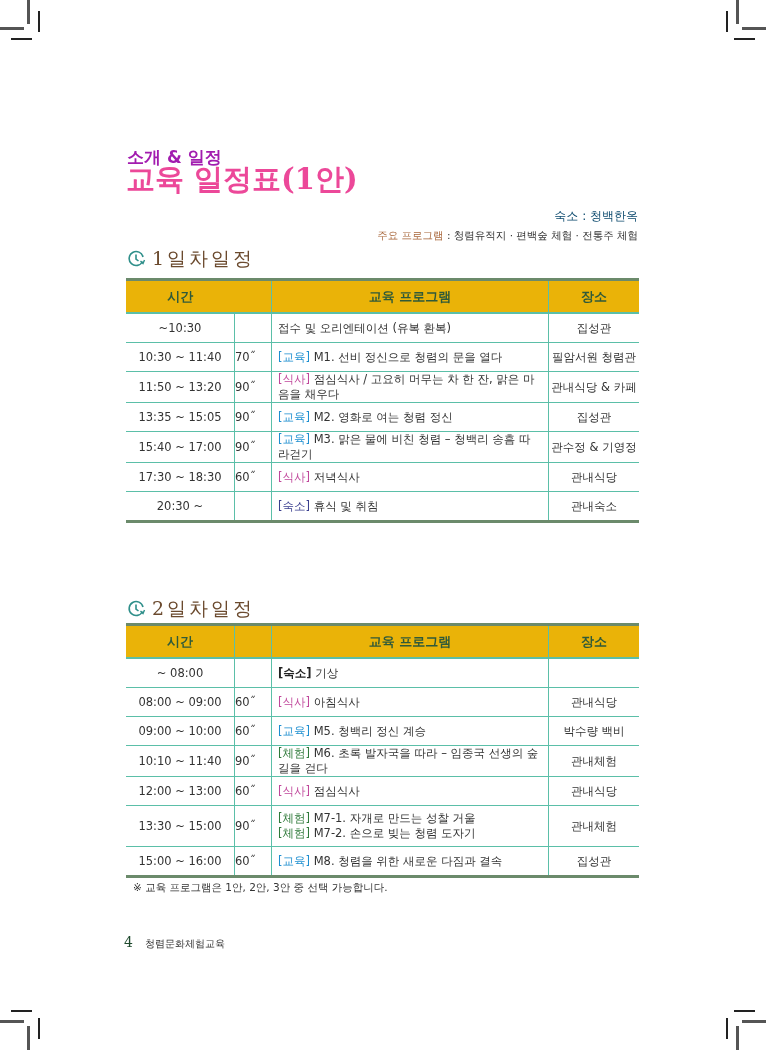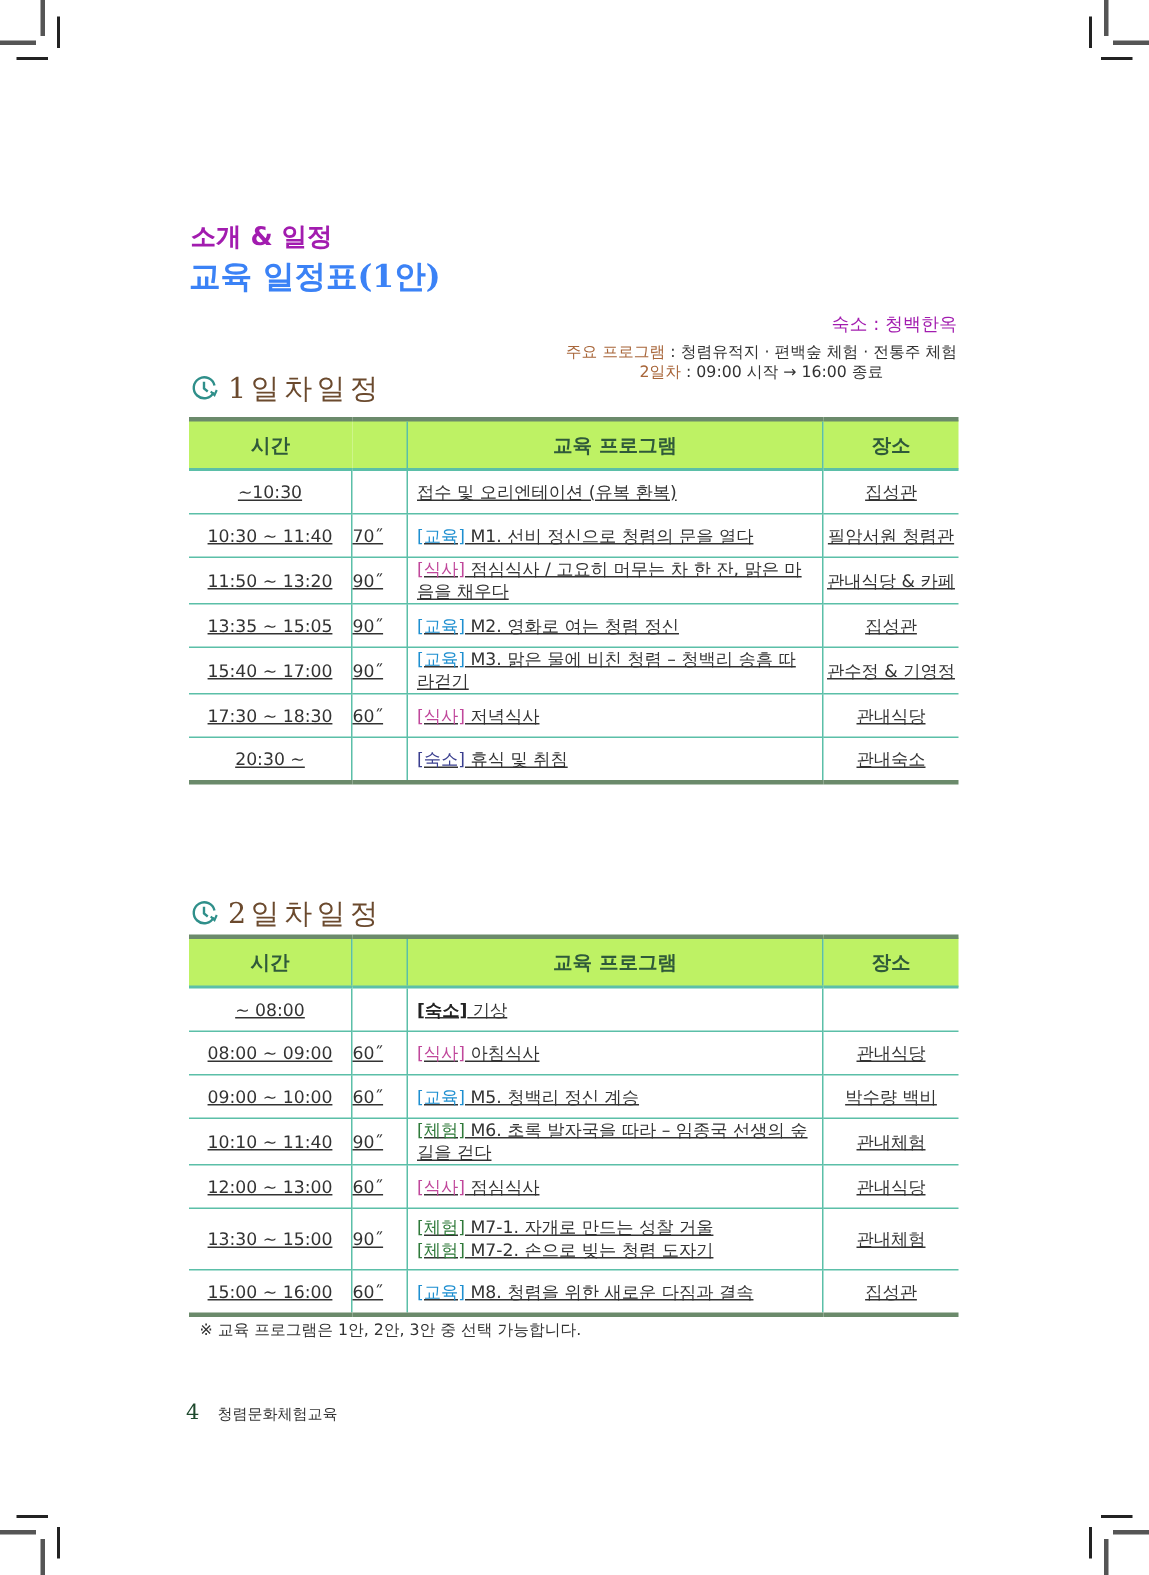--- a/index.html
+++ b/index.html
@@ -1,32 +1,32 @@
 <!DOCTYPE html>
 <html><head>
 <meta charset="utf-8">
 <style>
   html, body { margin:0; padding:0; }
   body { width:766px; height:1050px; background:#ffffff; position:relative; overflow:hidden;
          font-family:"DejaVu Sans","Liberation Sans",sans-serif; color:#333; }
   .crop { position:absolute; background:#555; }
   .crop.dark { background:#222; }
   .section-label { position:absolute; left:127px; top:146px; font-size:17px; font-weight:bold; color:#a21caf; }
-  .title { position:absolute; left:126px; top:170px; font-family:"DejaVu Serif","Liberation Serif",serif;
-           font-size:21px; font-weight:bold; color:#3b82f6; letter-spacing:0px; }
-  .lodging { position:absolute; right:128px; top:208px; font-size:12px; color:#a21caf; }
+  .title { position:absolute; left:126px; top:160px; font-family:"DejaVu Serif","Liberation Serif",serif;
+           font-size:29px; font-weight:bold; color:#ec4899; letter-spacing:0px; }
+  .lodging { position:absolute; right:128px; top:208px; font-size:12px; color:#0c4a6e; }
   .info { position:absolute; right:128px; top:229px; font-size:10.5px; line-height:13px; text-align:center; color:#333; }
   .info .k { color:#a8663a; }
   .day-head { position:absolute; left:126px; display:flex; align-items:center; }
   .day-head .ico { width:20px; height:20px; margin-right:6px; }
   .day-head .t { font-family:"DejaVu Serif","Liberation Serif",serif; font-size:19px; color:#6b4a2e; letter-spacing:3px; }
   table.sched { position:absolute; left:126px; width:513px; border-collapse:collapse; font-size:11.5px; }
-  table.sched th { background:#bef264; color:#2f5a3a; font-weight:bold; font-size:13px; height:29px;
+  table.sched th { background:#eab308; color:#2f5a3a; font-weight:bold; font-size:13px; height:29px;
                    border-top:3px solid #6b8a6b; border-bottom:2px solid #5bbfa8; }
-  table.sched td { height:28px; border-bottom:1.5px solid #5bbfa8; padding:0 6px; color:#333;text-decoration:underline; }
+  table.sched td { height:28px; border-bottom:1.5px solid #5bbfa8; padding:0 6px; color:#333; }
   table.sched tr:last-child td { border-bottom:3px solid #6b8a6b; }
   table.sched .c-time { width:108px; text-align:center; border-right:1.5px solid #5bbfa8; padding:0; }
   table.sched .c-dur { width:36px; border-right:1.5px solid #5bbfa8; padding:0; }
   table.sched .c-prog { text-align:left; border-right:1.5px solid #5bbfa8; }
   table.sched .c-place { width:90px; text-align:center; padding:0; }
   table.sched th.c-time { border-right:none; }
   table.sched.t2 th.c-time { border-right:1.5px solid #5bbfa8; }
   .tag { }
   .tag.edu { color:#1e8fd0; }
   .tag.meal { color:#c0479b; }
@@ -57,21 +57,20 @@
 <div class="crop" style="left:742px;top:1020px;width:24px;height:3px;"></div>
 <div class="crop dark" style="left:726px;top:1018px;width:2px;height:21px;"></div>
 <div class="crop dark" style="left:734px;top:1010px;width:21px;height:2px;"></div>
 
 <div class="section-label">소개 &amp;  일정</div>
 <div class="title">교육 일정표(1안)</div>
 <div class="lodging">숙소 : 청백한옥</div>
 
 <div class="info">
   <div><span class="k">주요 프로그램</span><span> : 청렴유적지 · 편백숲 체험 · 전통주 체험</span></div>
-  <div><span class="k">2일차</span><span> : 09:00 시작 → 16:00 종료</span></div>
 </div>
 
 <div class="day-head" style="top:246px;">
   <svg class="ico" viewBox="0 0 20 20">
     <path d="M16.5 12.5 A7 7 0 1 1 17 8" fill="none" stroke="#2f8f8a" stroke-width="1.6"></path>
     <path d="M10 5.5 V10 L12.5 12" fill="none" stroke="#2f8f8a" stroke-width="1.6"></path>
     <path d="M14.5 12 L17 14.5 L18.5 11" fill="none" stroke="#2f8f8a" stroke-width="1.4"></path>
   </svg>
   <span class="t">1일차일정</span>
 </div>

